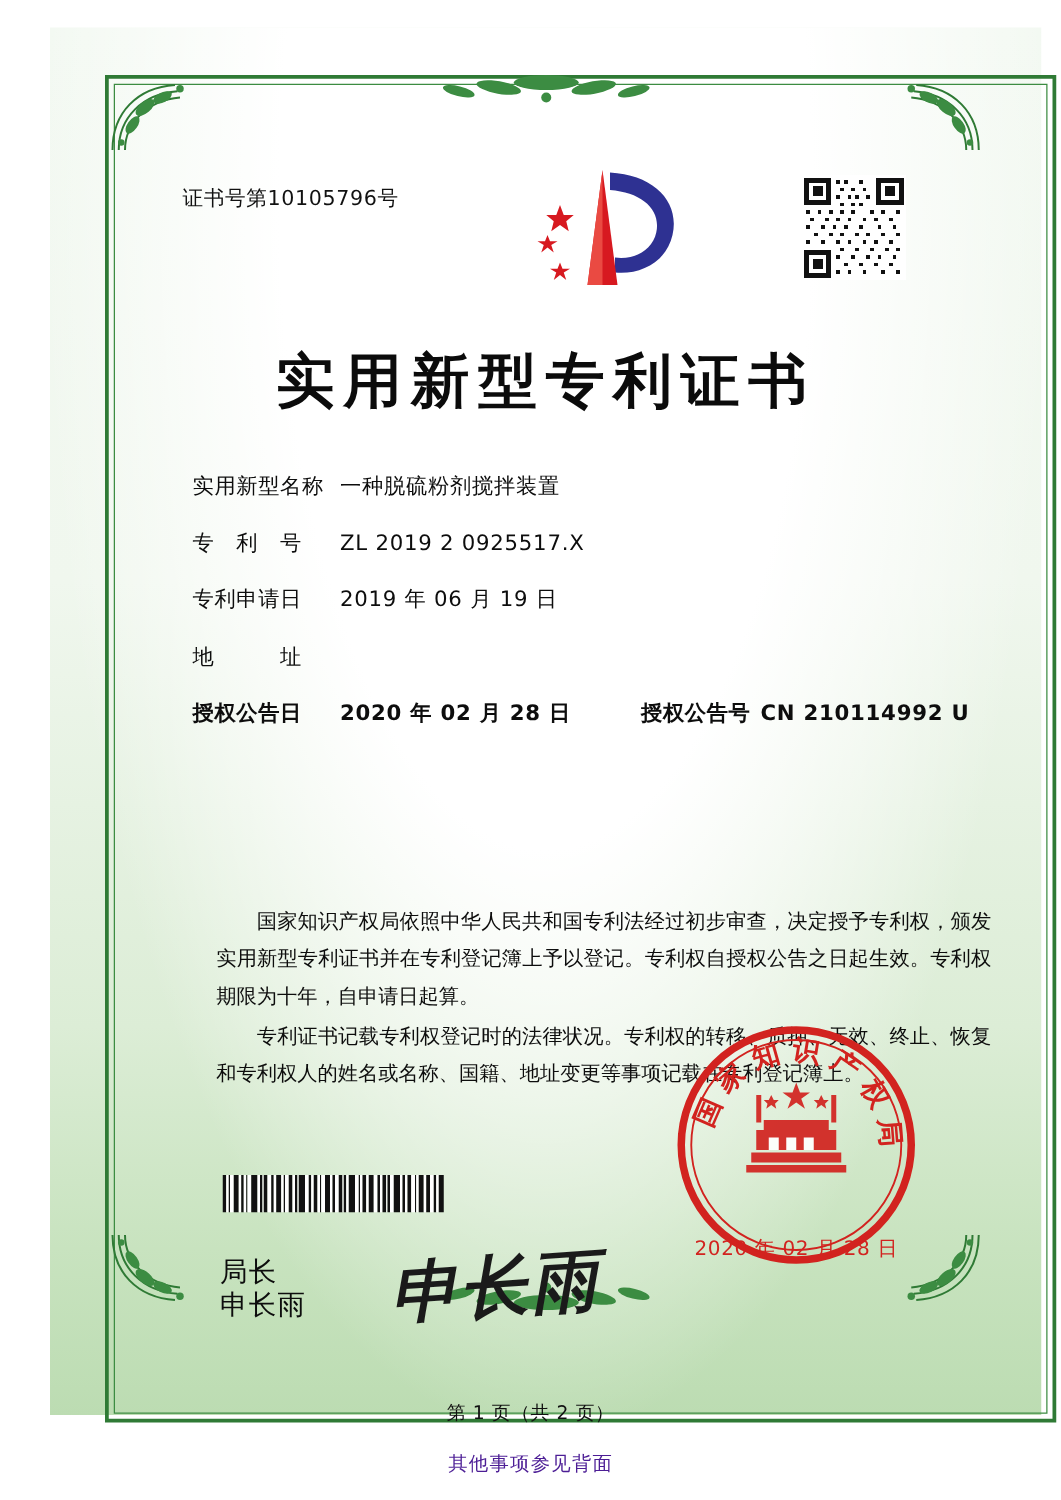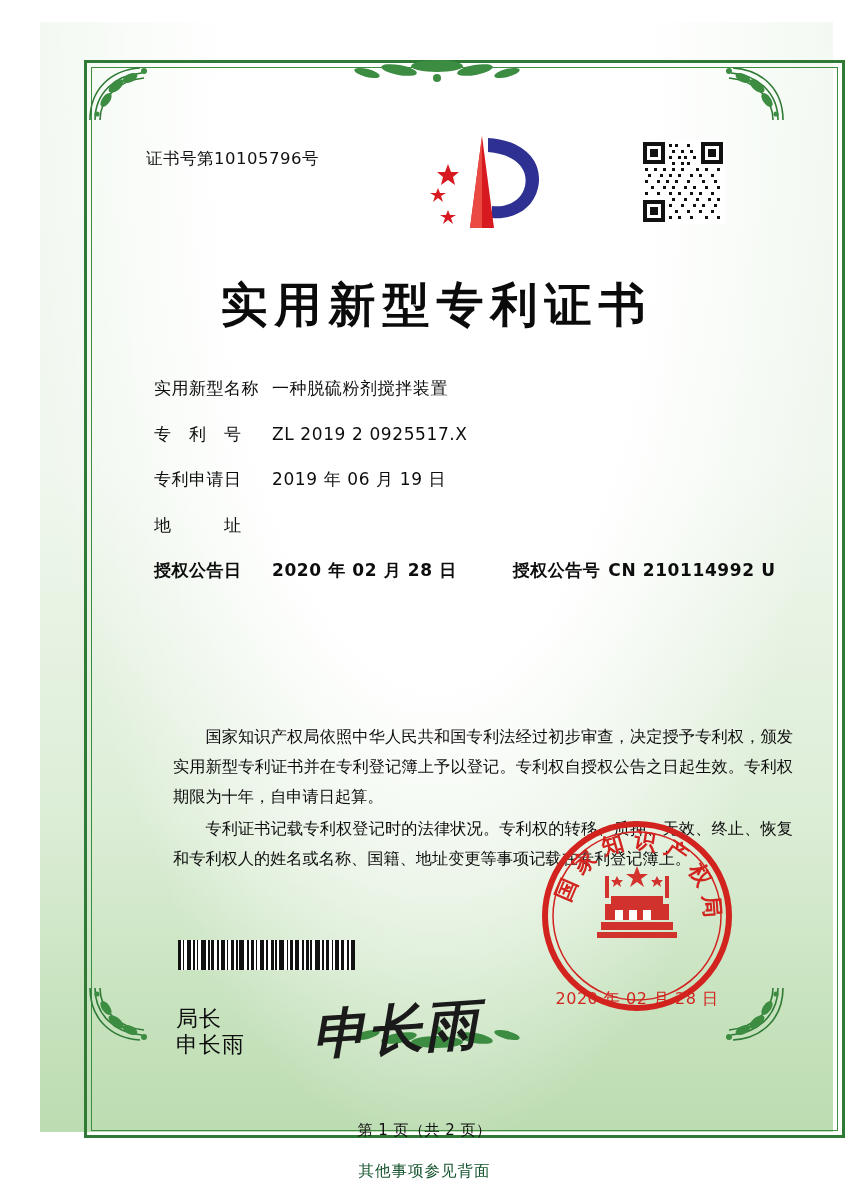--- a/index.html
+++ b/index.html
@@ -244,21 +244,21 @@
     color: #111;
     letter-spacing: 0.5px;
   }
   .back-note {
     position: absolute;
     left: 0;
     right: 0;
     bottom: 18px;
     text-align: center;
     font-size: 15.5px;
-    color: #14532d;
+    color: #4c1d95;
     letter-spacing: 1px;
   }
 </style>
 </head>
 <body>
 
 <div class="page">
   <div class="cert-sheet">
 
     <div class="border-outer"></div>

